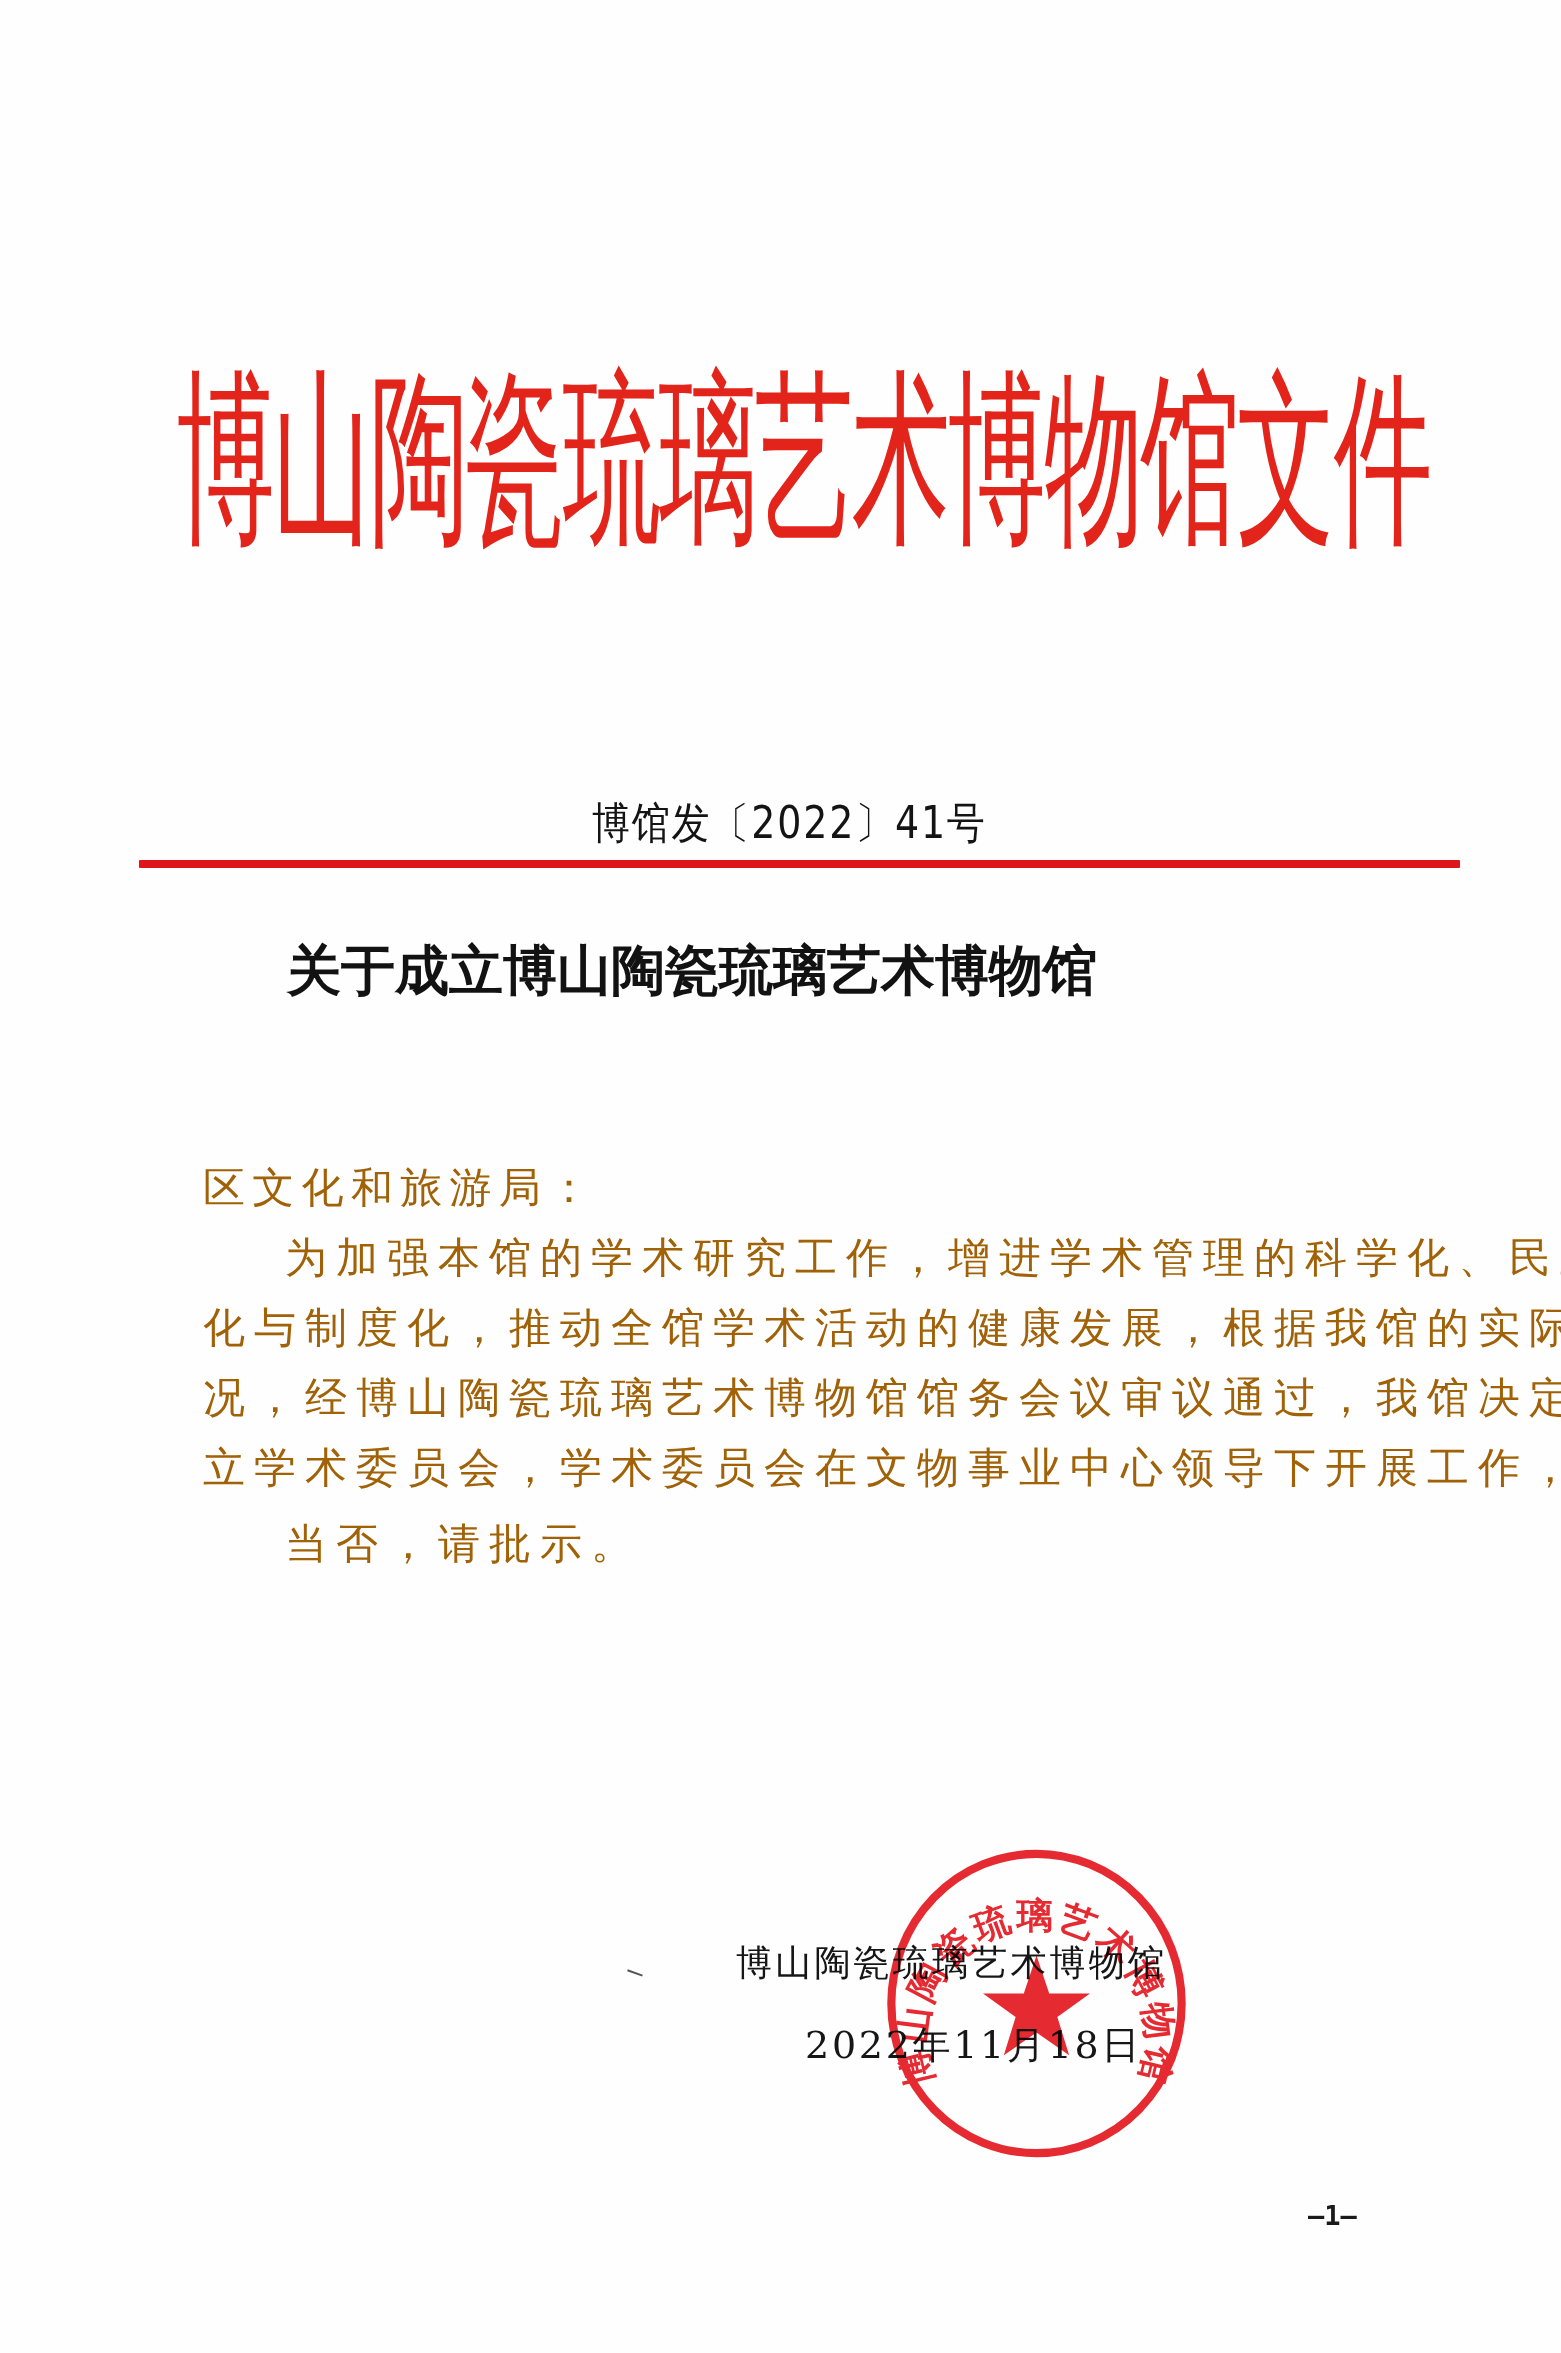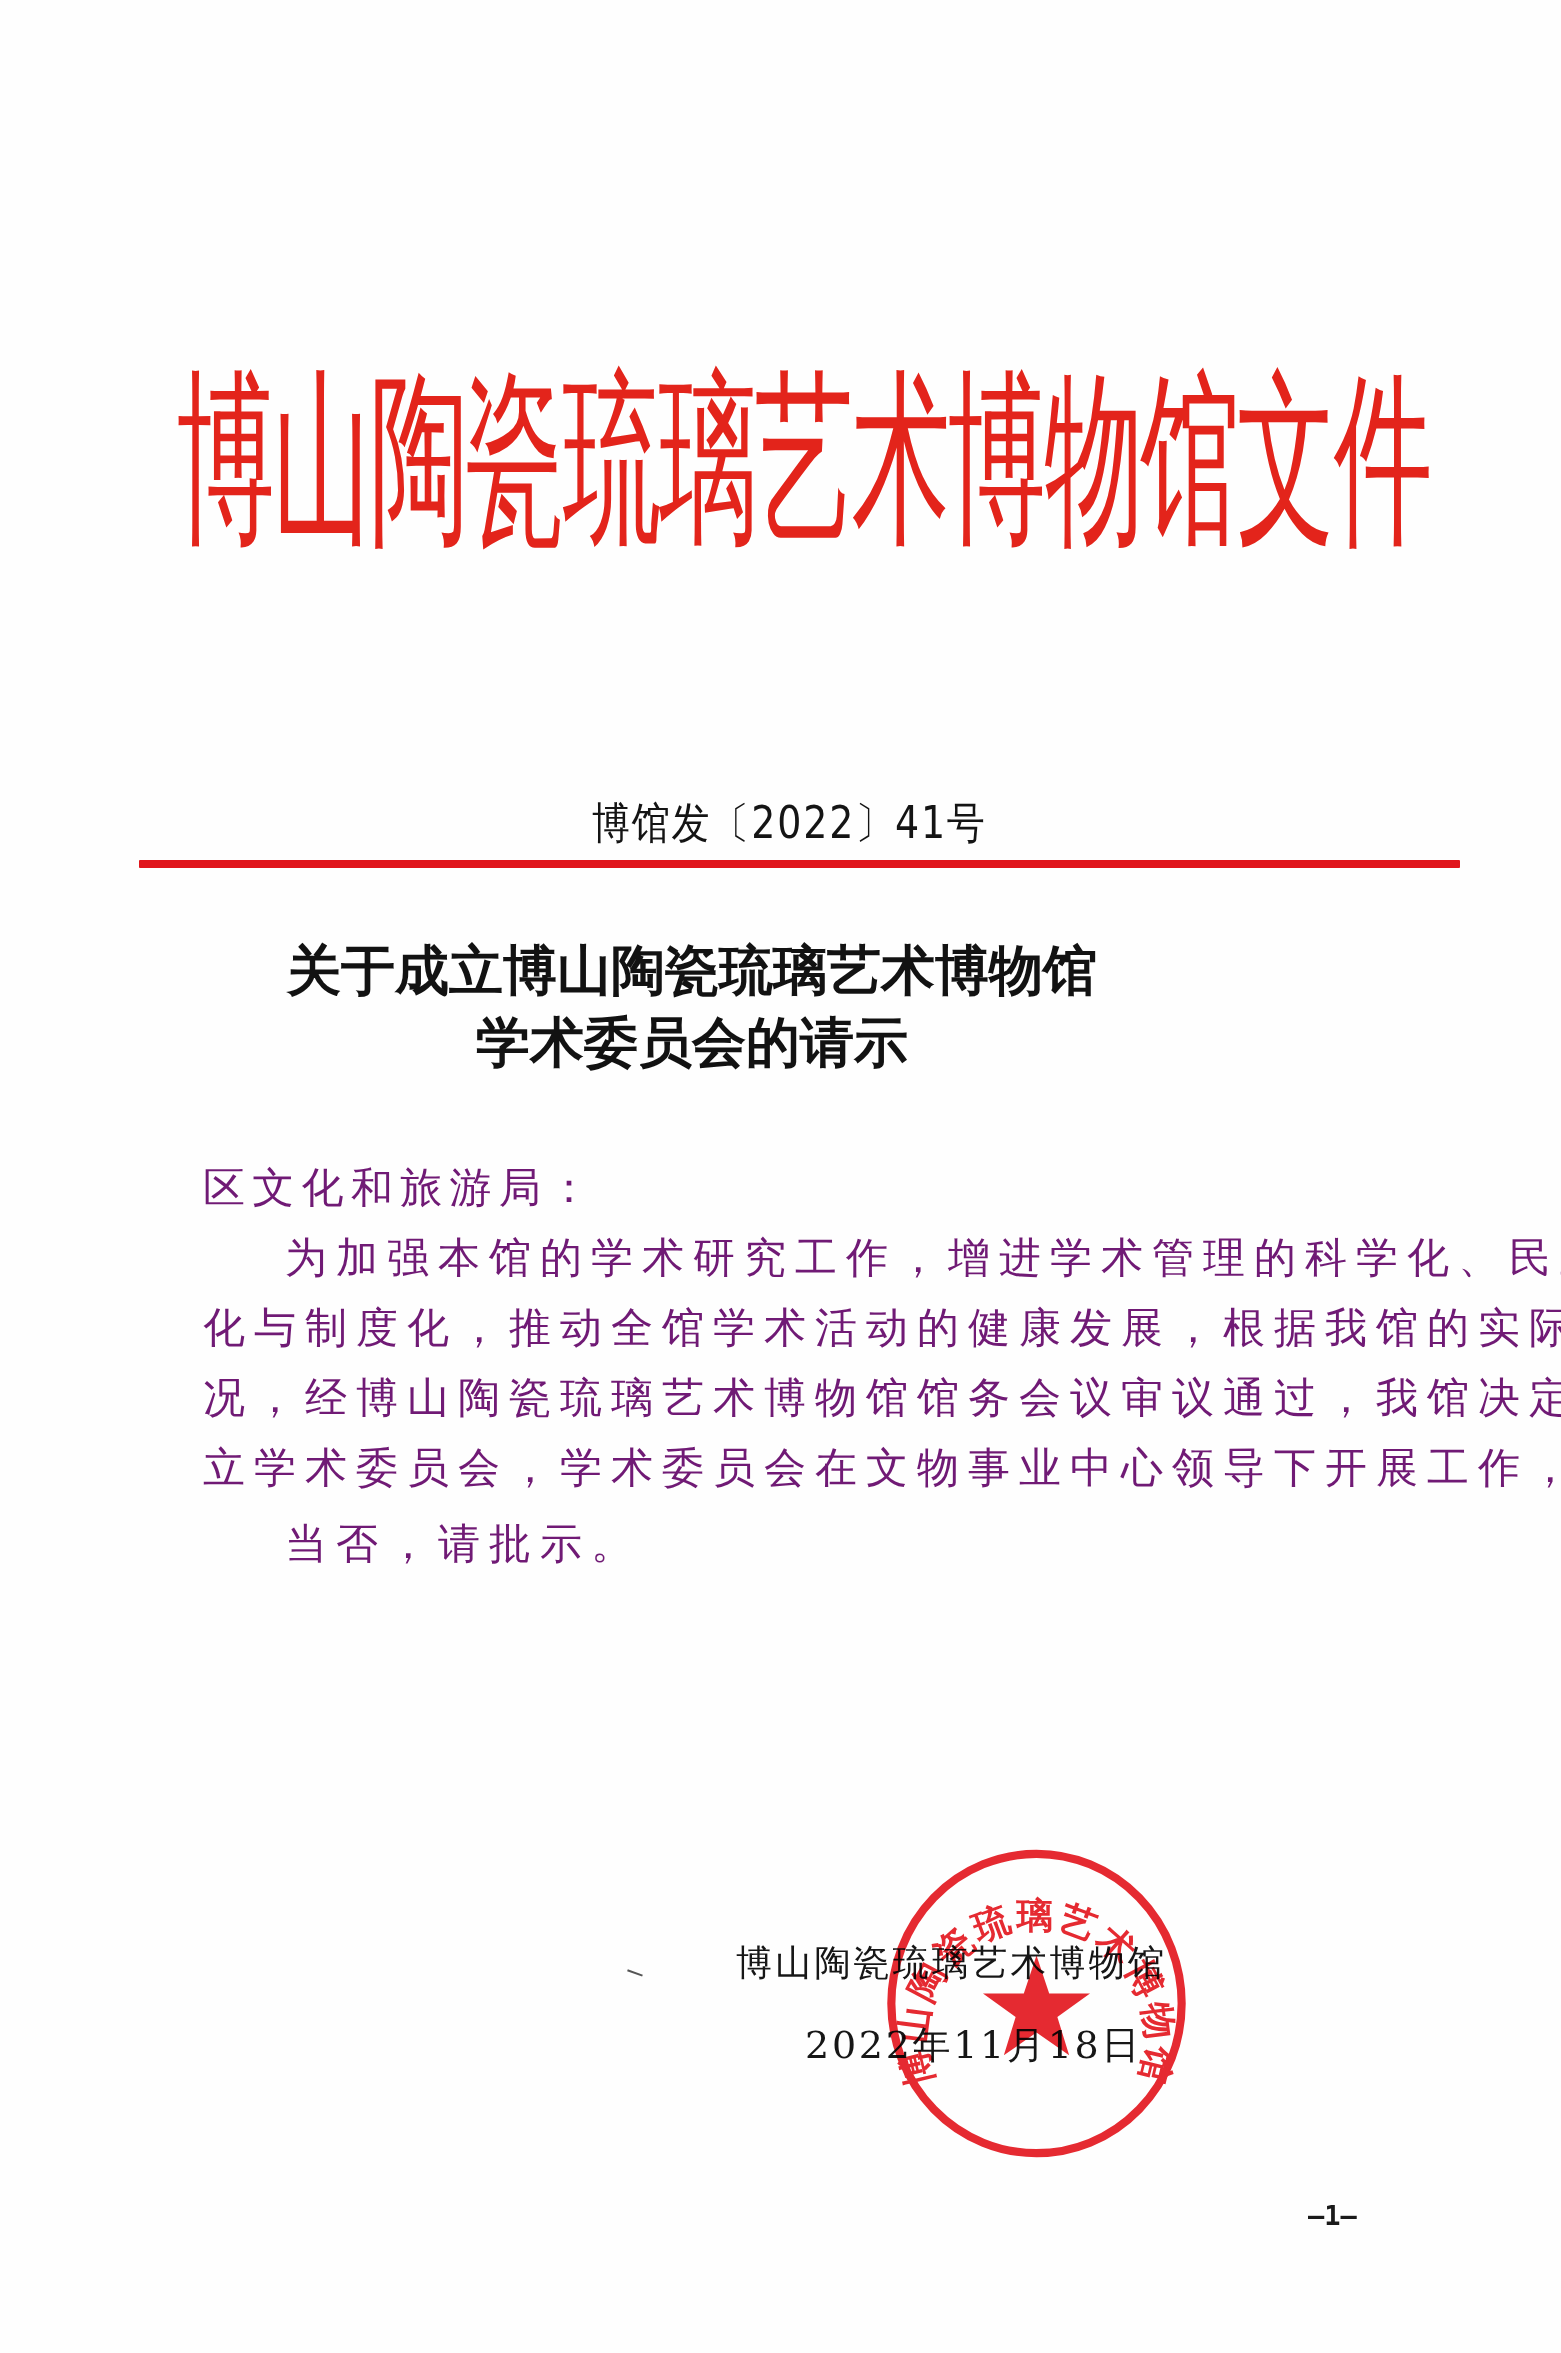--- a/index.html
+++ b/index.html
@@ -82,21 +82,21 @@
     }
     .title.l1 { top: 934px; }
     .title.l2 { top: 1006px; }
 
     
     .body-text {
       font-family: "DejaVu Sans", "Liberation Sans", sans-serif;
       font-size: 42px;
       letter-spacing: 9px;
       line-height: 70px;
-      color: #701a75;
+      color: #a16207;
     }
     .salutation { left: 203px; top: 1153px; letter-spacing: 7.3px; }
     .para-line { left: 203px; }
     .para-line.indent { left: 285px; }
 
     .attach { left: 282px; top: 1719px; }
 
     
     .signature {
       left: 736px;
@@ -169,21 +169,20 @@
     <span>馆</span>
     <span>文</span>
     <span>件</span>
   </div>
 
   <div class="abs docno">博馆发〔2022〕41号</div>
 
   <div class="abs red-rule"></div>
 
   <div class="abs title l1">关于成立博山陶瓷琉璃艺术博物馆</div>
-  <div class="abs title l2">学术委员会的请示</div>
 
   <div class="abs body-text salutation">区文化和旅游局：</div>
 
   <div class="abs body-text para-line indent" style="top:1223px;">为加强本馆的学术研究工作，增进学术管理的科学化、民主</div>
   <div class="abs body-text para-line" style="top:1293px;">化与制度化，推动全馆学术活动的健康发展，根据我馆的实际情</div>
   <div class="abs body-text para-line" style="top:1363px;">况，经博山陶瓷琉璃艺术博物馆馆务会议审议通过，我馆决定成</div>
   <div class="abs body-text para-line" style="top:1433px;">立学术委员会，学术委员会在文物事业中心领导下开展工作，学</div>
   <div class="abs body-text para-line indent" style="top:1509px;">当否，请批示。</div>
 
 

